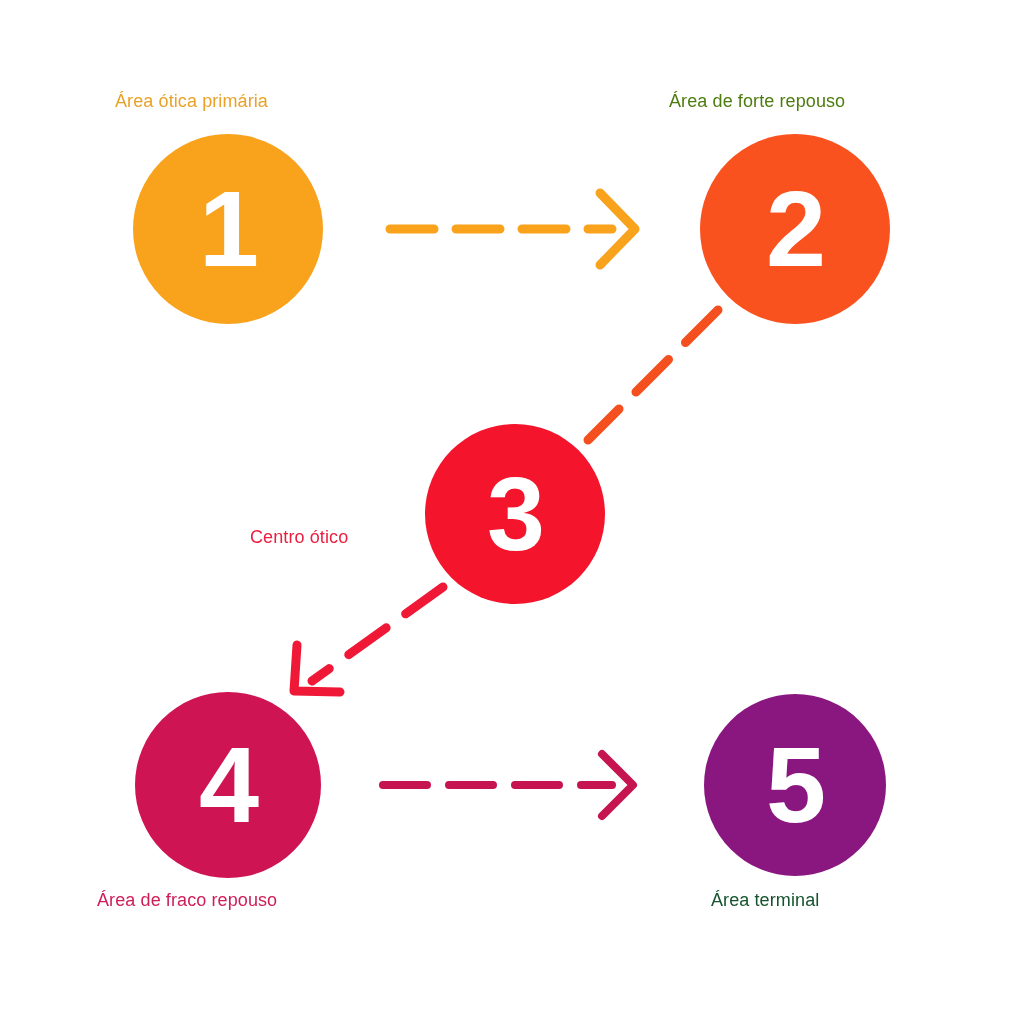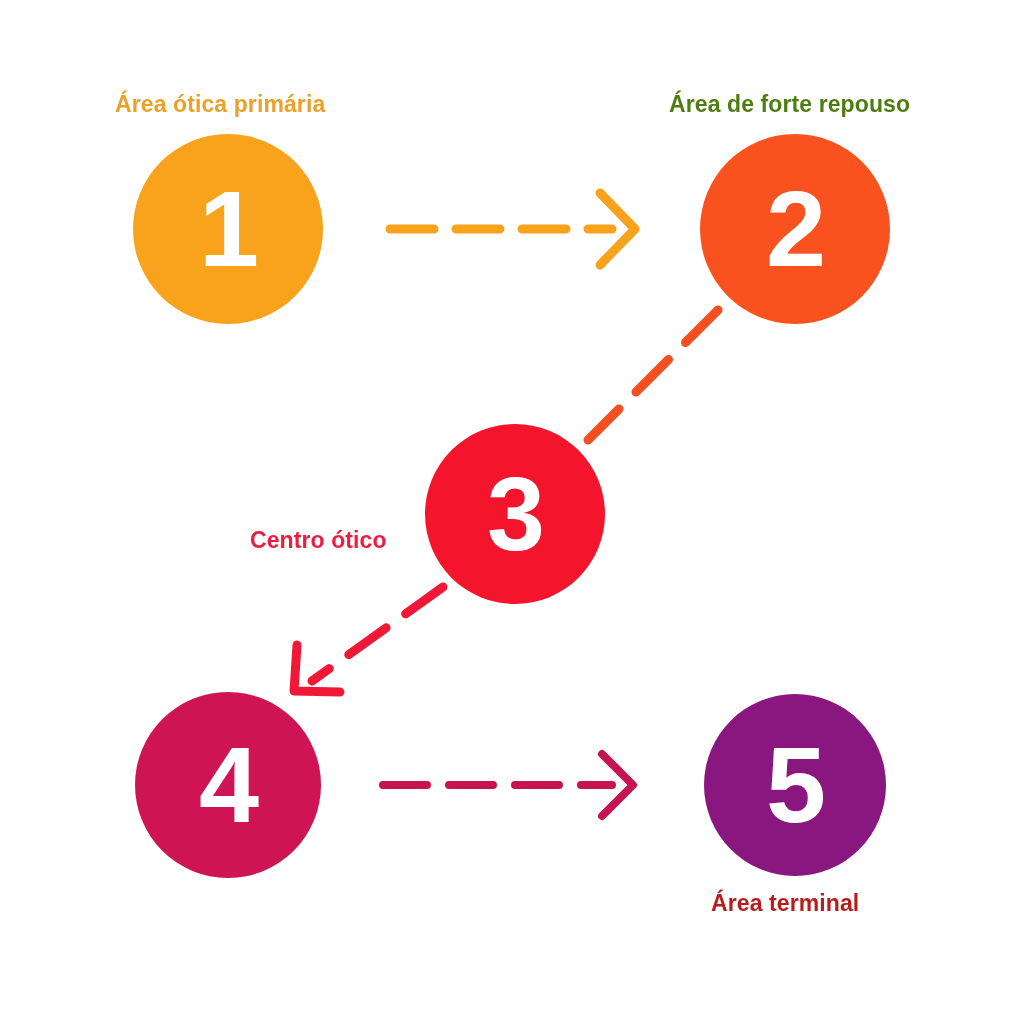--- a/index.html
+++ b/index.html
@@ -39,22 +39,22 @@
     font-family: "Liberation Sans", sans-serif;
     font-weight: bold;
     font-size: 108px;
     line-height: 1;
     letter-spacing: -2px;
     user-select: none;
   }
   .node-label {
     position: absolute;
     font-family: "Liberation Sans", sans-serif;
-    font-size: 23px;
-    font-weight: 700;
+    font-size: 18px;
+    font-weight: 400;
     letter-spacing: 0.1px;
     white-space: nowrap;
   }
 
   
   #node-1 { left: 133px; top: 134px; width: 190px; height: 190px; background: #F9A21B; }
   #label-1 { left: 115px; top: 91px; color: #E9A227; }
 
   
   #node-2 { left: 700px; top: 134px; width: 190px; height: 190px; background: #F9521E; }
@@ -64,21 +64,21 @@
   #node-3 { left: 425px; top: 424px; width: 180px; height: 180px; background: #F4142C; }
   #node-3 .node-number { font-size: 104px; }
   #label-3 { left: 250px; top: 499px; color: #EC1E40; margin-top: 28px; }
 
   
   #node-4 { left: 135px; top: 692px; width: 186px; height: 186px; background: #CE1452; }
   #label-4 { left: 97px; top: 890px; color: #CE1E58; }
 
   
   #node-5 { left: 704px; top: 694px; width: 182px; height: 182px; background: #8A1780; }
-  #label-5 { left: 711px; top: 890px; color: #b91c1c; }
+  #label-5 { left: 711px; top: 890px; color: #14532d; }
 </style>
 </head>
 <body>
 
 <div id="diagram-root">
 
   <svg class="arrow-layer" viewBox="0 0 1024 1011" width="1024" height="1011">
 
     <g>
       <line x1="390" y1="229" x2="612" y2="229" stroke="#F9A21B" stroke-width="9" stroke-linecap="round" stroke-dasharray="44 22"></line>
@@ -111,19 +111,20 @@
   </div>
 
   <div class="node-label" id="label-3">Centro ótico</div>
   <div class="node" id="node-3">
     <span class="node-number">3</span>
   </div>
 
   <div class="node" id="node-4">
     <span class="node-number">4</span>
   </div>
+  <div class="node-label" id="label-4">Área de fraco repouso</div>
 
   <div class="node" id="node-5">
     <span class="node-number">5</span>
   </div>
   <div class="node-label" id="label-5">Área terminal</div>
 
 </div>
 
 </body></html>

